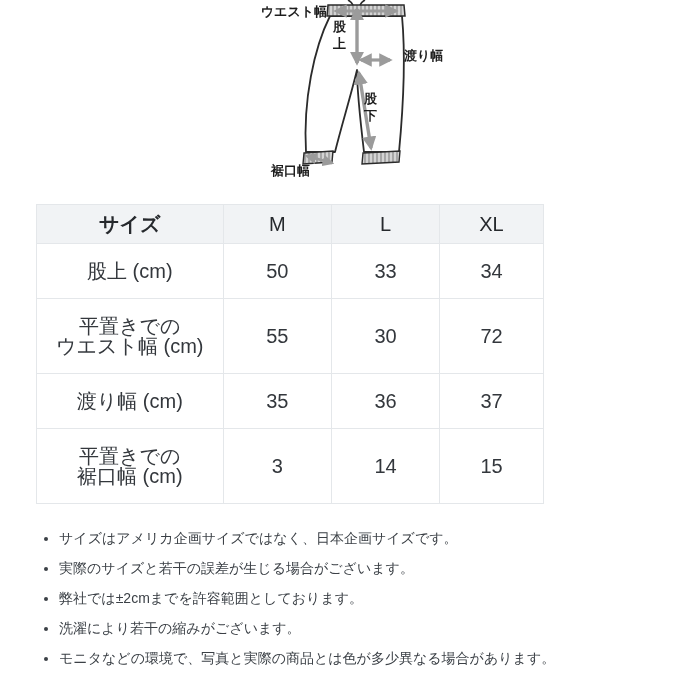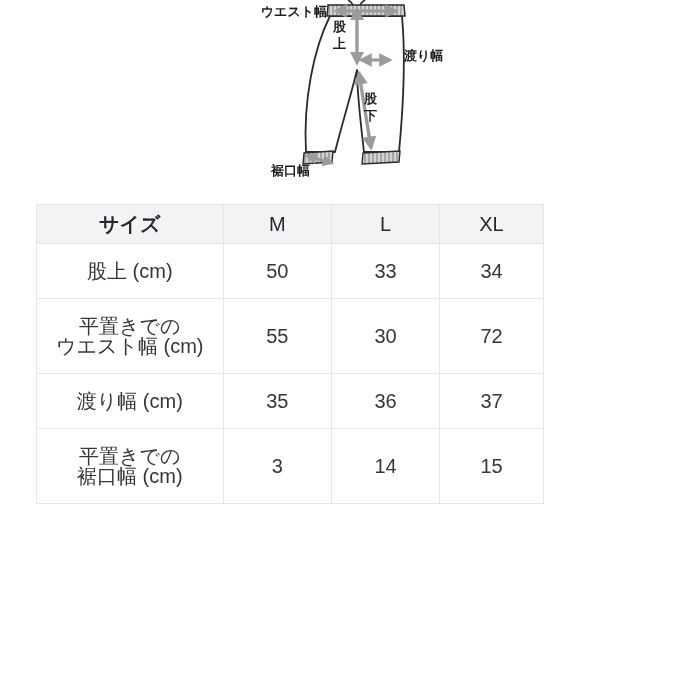--- a/index.html
+++ b/index.html
@@ -121,14 +121,21 @@
           <div class="l2">平置きでの</div>
           <div class="l2">裾口幅 (cm)</div>
         </td>
         <td>3</td>
         <td>14</td>
         <td>15</td>
       </tr>
     </tbody>
   </table>
 
+  <ul class="notes">
+    <li>サイズはアメリカ企画サイズではなく、日本企画サイズです。</li>
+    <li>実際のサイズと若干の誤差が生じる場合がございます。</li>
+    <li>弊社では±2cmまでを許容範囲としております。</li>
+    <li>洗濯により若干の縮みがございます。</li>
+    <li>モニタなどの環境で、写真と実際の商品とは色が多少異なる場合があります。</li>
+  </ul>
 
 </div>
 
 </body></html>

